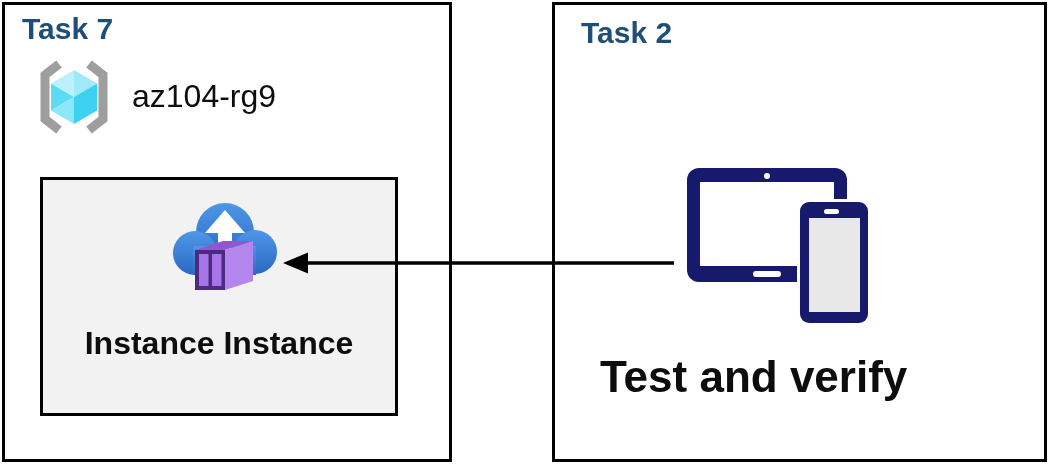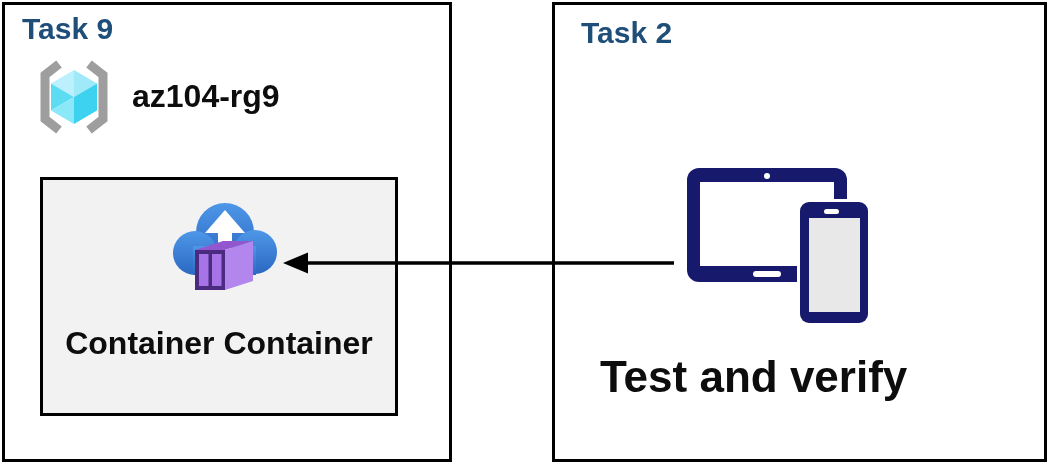--- a/index.html
+++ b/index.html
@@ -14,21 +14,21 @@
   .panel.task1{left:2px;top:2px;width:450px;height:460px;}
   .panel.task2{left:552px;top:2px;width:495px;height:460px;}
   .task-title{
     position:absolute;font-size:30px;font-weight:bold;
     color:var(--title-blue,#1F4E79);white-space:nowrap;letter-spacing:0px;
   }
   .title1{left:22px;top:12px;}
   .title2{left:581px;top:16px;}
   .rg-icon{position:absolute;left:28px;top:58px;width:92px;height:78px;}
   .rg-name{
-    position:absolute;left:132px;top:78px;font-size:32px;font-weight:bold;
+    position:absolute;left:132px;top:78px;font-size:32px;font-weight:normal;
     color:var(--label-black,#0D0D0D);white-space:nowrap;
   }
   .container-box{
     position:absolute;left:40px;top:177px;width:358px;height:239px;
     background:var(--container-box-fill,#F2F2F2);
     border:3px solid var(--box-border,#000000);box-sizing:border-box;
   }
   .aci-icon{position:absolute;left:168px;top:194px;width:112px;height:112px;}
   .container-label{
     position:absolute;left:40px;top:325px;width:358px;text-align:center;
@@ -69,21 +69,21 @@
   .box-panel{fill:var(--container-purple-front,#A674E6);}
   .box-top{fill:var(--container-purple-top,#9257CE);}
   .box-side{fill:var(--container-purple-side,#B286EC);}
 </style>
 </head>
 <body>
 
 <div class="canvas">
 
   <div class="panel task1"></div>
-  <div class="task-title title1">Task 9</div>
+  <div class="task-title title1">Task 7</div>
 
   <svg class="rg-icon" viewBox="0 0 92 78">
     <path class="bracket" d="M31 6 L17 17 L17 61 L31 72"></path>
     <path class="bracket" d="M61 6 L75 17 L75 61 L61 72"></path>
     <polygon class="cube-top-l" points="46,12 23,25.5 46,39"></polygon>
     <polygon class="cube-top-r" points="46,12 69,25.5 46,39"></polygon>
     <polygon class="cube-left-u" points="23,25.5 46,39 23,52.5"></polygon>
     <polygon class="cube-left-d" points="23,52.5 46,39 46,66"></polygon>
     <polygon class="cube-right" points="46,39 69,25.5 69,52.5 46,66"></polygon>
   </svg>
@@ -109,21 +109,21 @@
       <rect class="aci-arrow" x="50" y="38" width="14" height="32"></rect>
     </g>
     <g>
       <polygon class="box-top" points="27,56 57,56 85,47 55,47"></polygon>
       <polygon class="box-side" points="57,56 85,47 85,87 57,96"></polygon>
       <rect class="box-front" x="27" y="56" width="30" height="40"></rect>
       <rect class="box-panel" x="31" y="60" width="9.5" height="32"></rect>
       <rect class="box-panel" x="44" y="60" width="9.5" height="32"></rect>
     </g>
   </svg>
-  <div class="container-label">Container Container</div>
+  <div class="container-label">Instance Instance</div>
 
   <div class="panel task2"></div>
   <div class="task-title title2">Task 2</div>
 
   <div class="devices">
     <div class="tablet">
       <div class="tablet-screen"></div>
       <div class="tablet-camera"></div>
       <div class="tablet-home"></div>
     </div>

